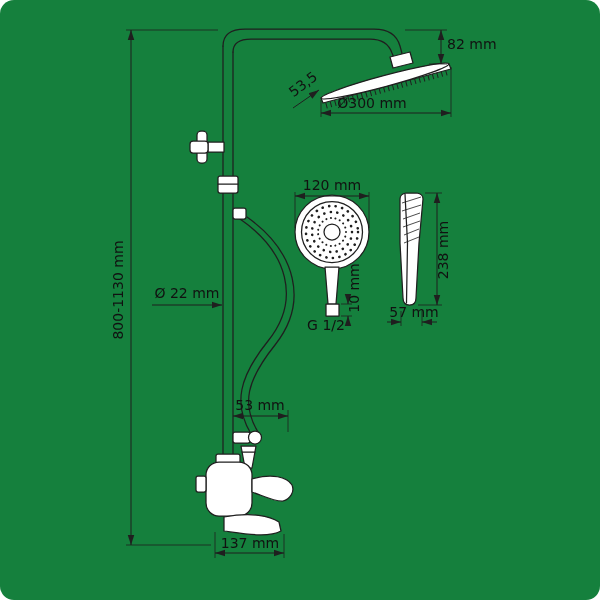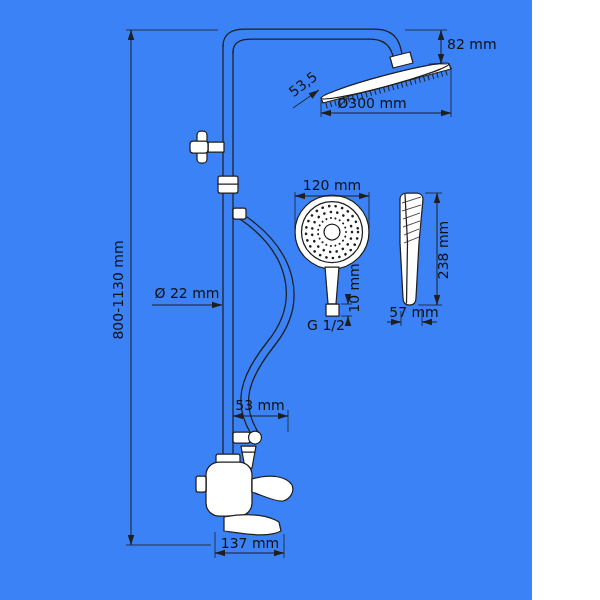--- a/index.html
+++ b/index.html
@@ -1,18 +1,19 @@
 <!DOCTYPE html>
 <html><head>
 <meta charset="utf-8">
 <style>
   html,body{margin:0;padding:0;background:#fff;}
   .stage{
-    width:532px;height:600px;background:#3b82f6;position:relative;overflow:hidden;
+    width:600px;height:600px;background:#15803d;position:relative;overflow:hidden;
     font-family:"DejaVu Sans","Liberation Sans",sans-serif;
+    border-radius:14px;
   }
   svg{display:block;}
   .ln{fill:none;stroke:#1f1f1f;stroke-width:1.25;stroke-linecap:round;stroke-linejoin:round;}
   .wh{fill:#ffffff;stroke:#1f1f1f;stroke-width:1.25;stroke-linejoin:round;}
   .dim{fill:none;stroke:#1f1f1f;stroke-width:1;}
   .ext{fill:none;stroke:#1f1f1f;stroke-width:0.8;}
   .dots{fill:none;stroke:#1f1f1f;stroke-width:2.6;stroke-linecap:round;stroke-dasharray:0.1 6.5;}
   .dots2{fill:none;stroke:#1f1f1f;stroke-width:2;stroke-linecap:round;stroke-dasharray:0.1 4.5;}
   .comb{fill:none;stroke:#1f1f1f;stroke-width:6;stroke-dasharray:1 3.6;}
   text{fill:#111111;font-size:14px;}

